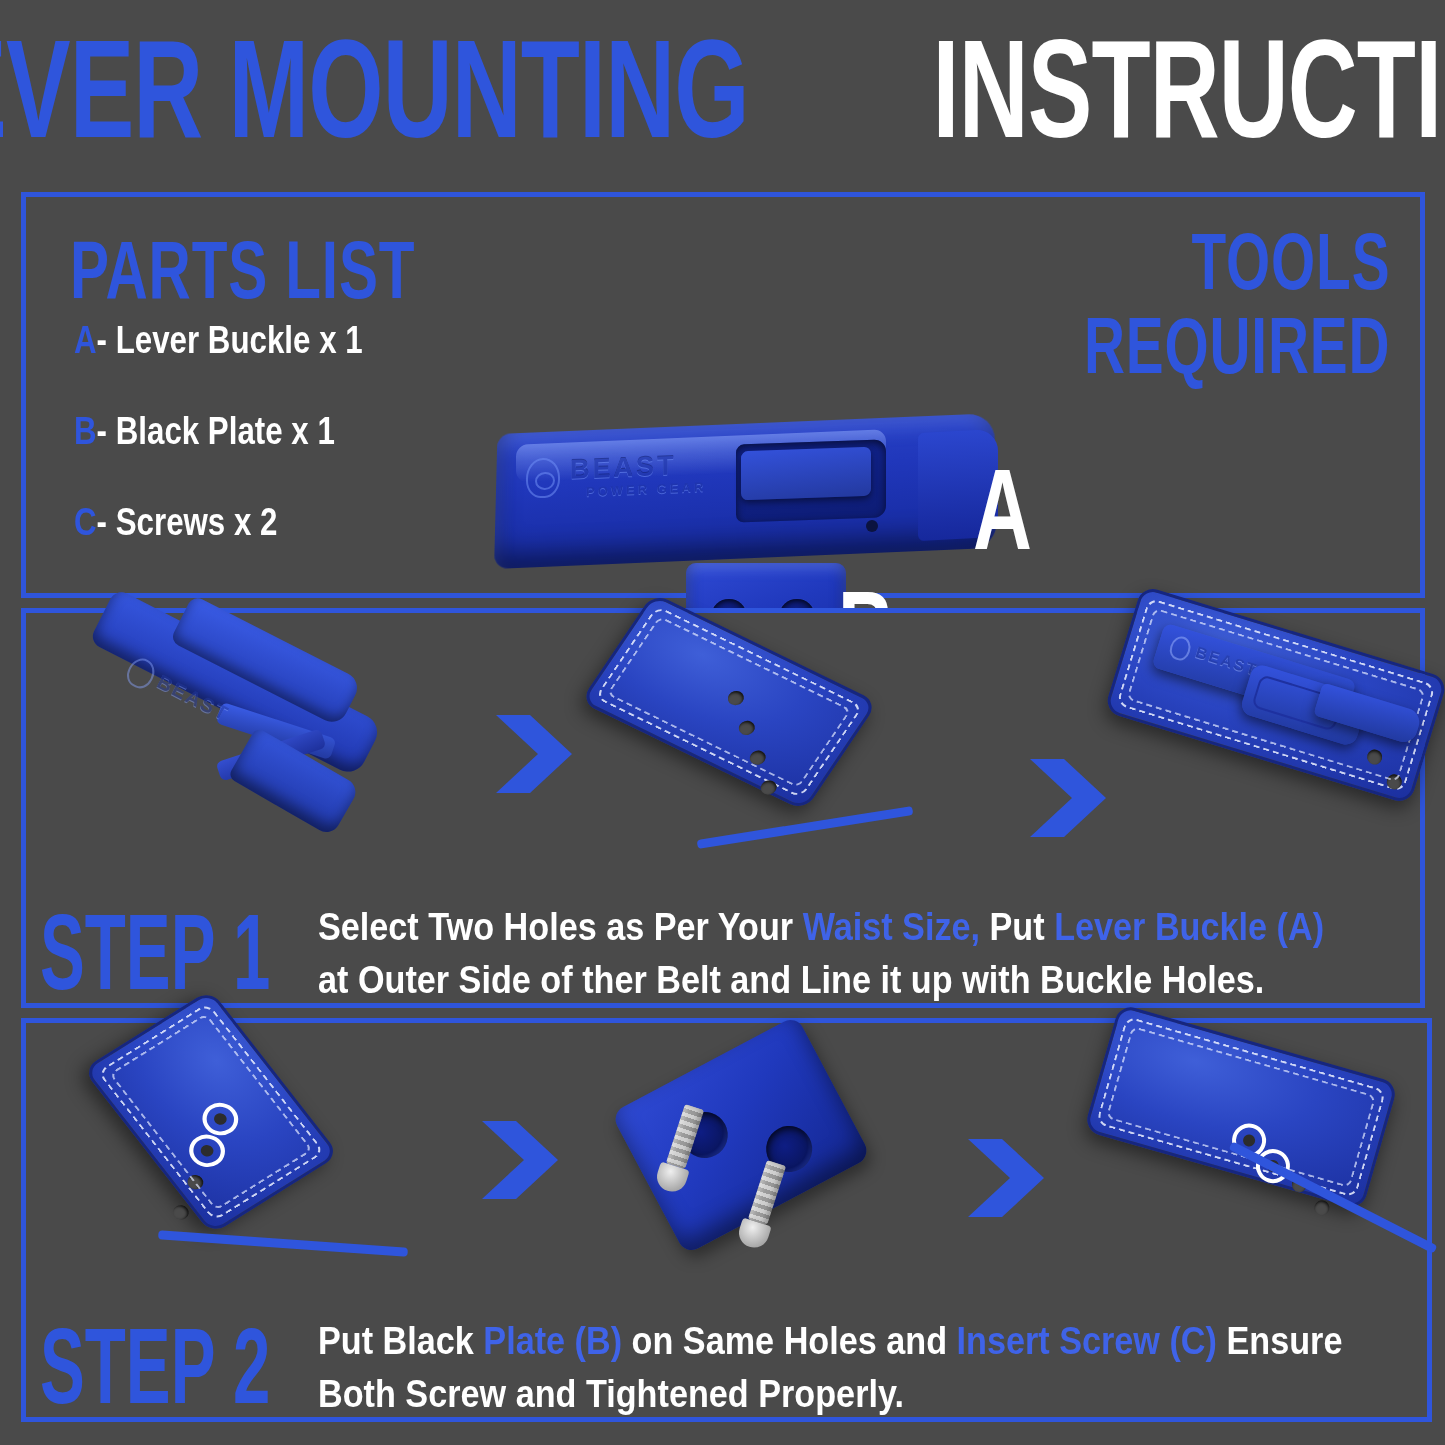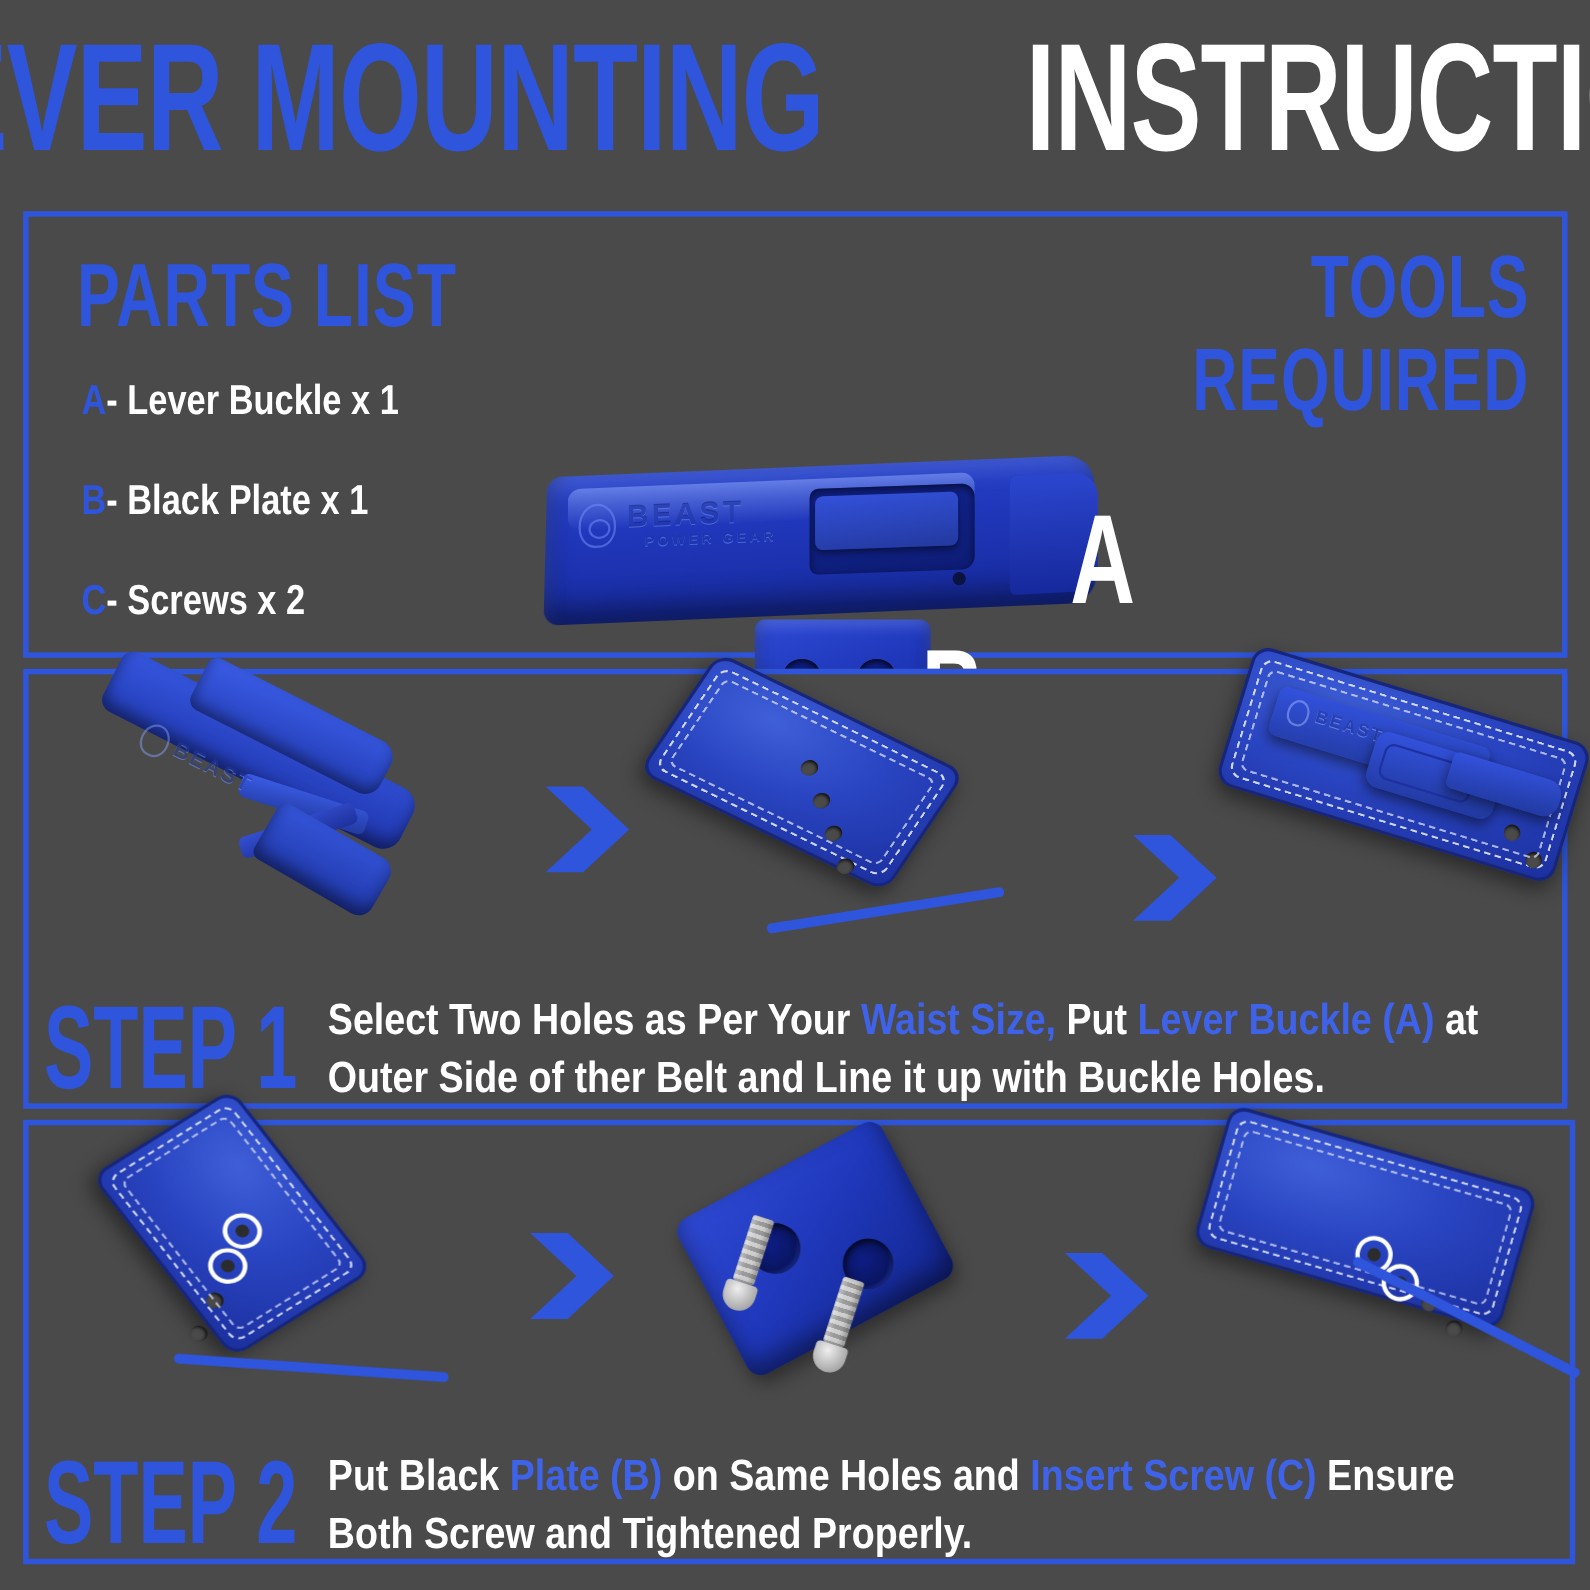--- a/index.html
+++ b/index.html
@@ -38,21 +38,21 @@
   #panel-step2 { left:21px; top:1018px; width:1411px; height:404px; }
 
   
   .parts-head{
     position:absolute; left:44px; top:25px;
     font-family:"Liberation Sans Narrow","Liberation Sans",sans-serif;
     font-weight:bold; font-size:68px; color:#2f55dc;
     transform:scaleX(0.86) scaleY(1.20); transform-origin:left top;
     letter-spacing:1px; white-space:nowrap;
   }
-  .parts-items{ position:absolute; left:48px; top:148px; width:420px; }
+  .parts-items{ position:absolute; left:48px; top:124px; width:420px; }
   .part-row{
     font-family:"Liberation Sans Narrow","Liberation Sans",sans-serif;
     font-weight:bold; font-size:34px; color:#ffffff;
     margin-bottom:52px; white-space:nowrap;
     transform:scaleX(0.92) scaleY(1.12); transform-origin:left center;
   }
   .part-key{ color:#2f55dc; }
 
   
   .tools-head{
@@ -69,21 +69,21 @@
   .tools-label{
     font-family:"Liberation Sans Narrow","Liberation Sans",sans-serif;
     font-weight:bold; font-size:33px; color:#fff; line-height:1.25;
     transform:scaleX(0.92) scaleY(1.12); transform-origin:left center;
   }
 
   
   .step-imgs{ position:absolute; left:0; top:0; width:100%; height:262px; }
   .step-text-row{
     position:absolute; left:14px; right:14px; bottom:8px;
-    display:flex; align-items:flex-start; gap:8px;margin-top:16px;
+    display:flex; align-items:flex-start; gap:28px;margin-top:16px;
   }
   .step-label{
     font-family:"Liberation Sans Narrow","Liberation Sans",sans-serif;
     font-weight:bold; font-size:84px; color:#2f55dc; line-height:0.95;
     transform:scaleX(0.80) scaleY(1.28); transform-origin:left top;
     white-space:nowrap; flex:0 0 auto; padding-top:6px; width:250px;
   }
   .step-body{
     font-family:"Liberation Sans Narrow","Liberation Sans",sans-serif;
     font-weight:bold; font-size:36px; color:#ffffff; line-height:1.32;

